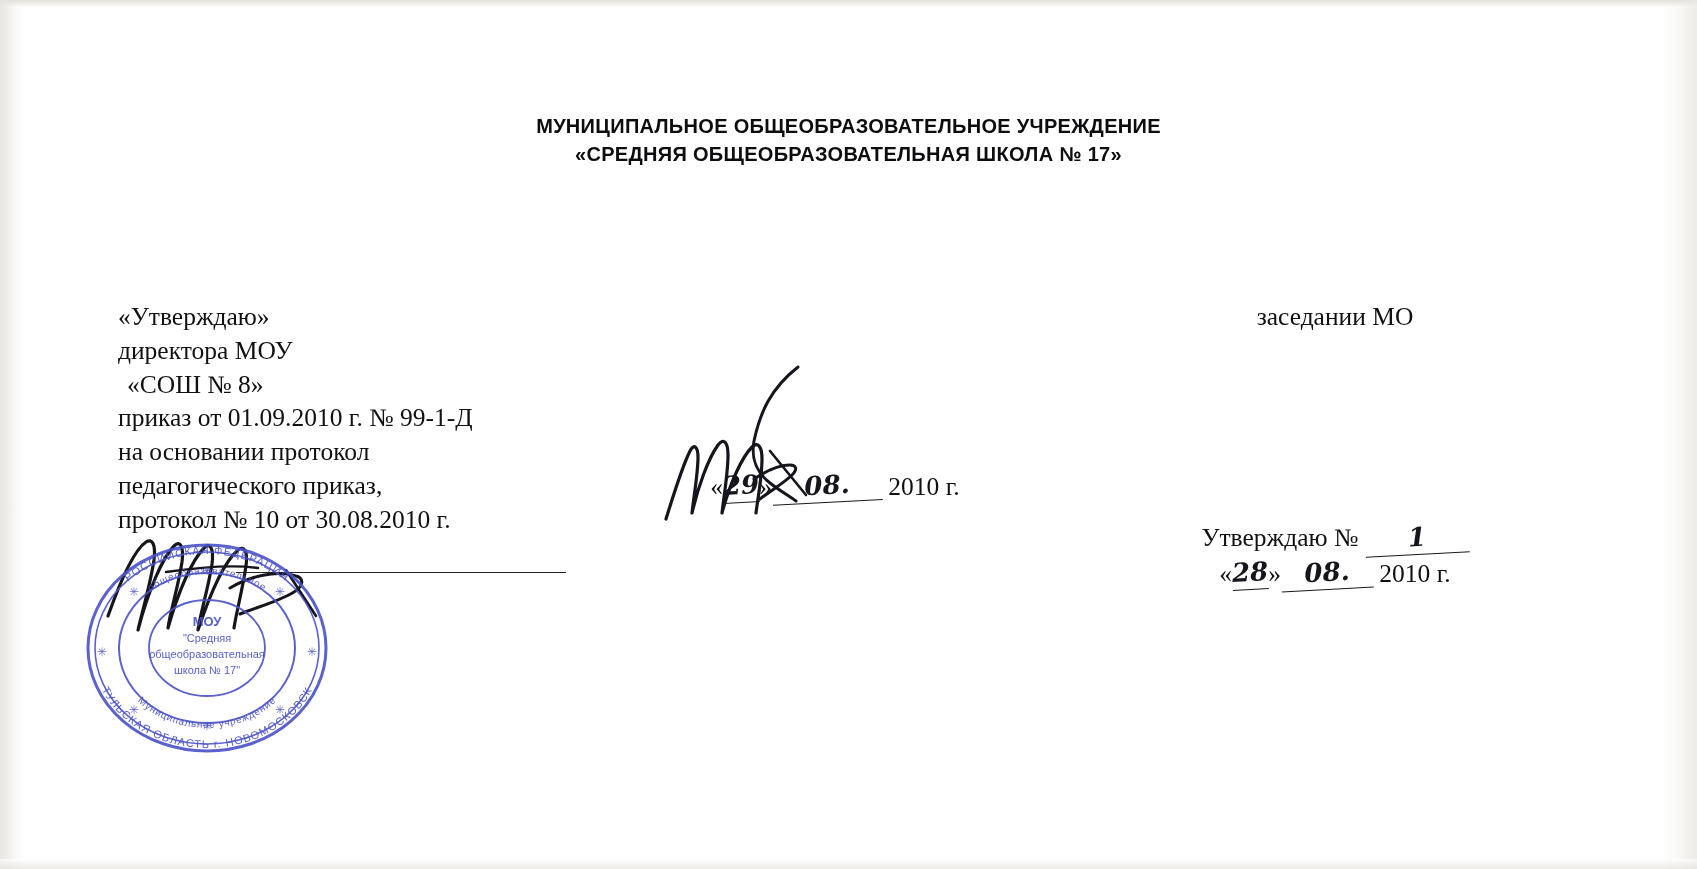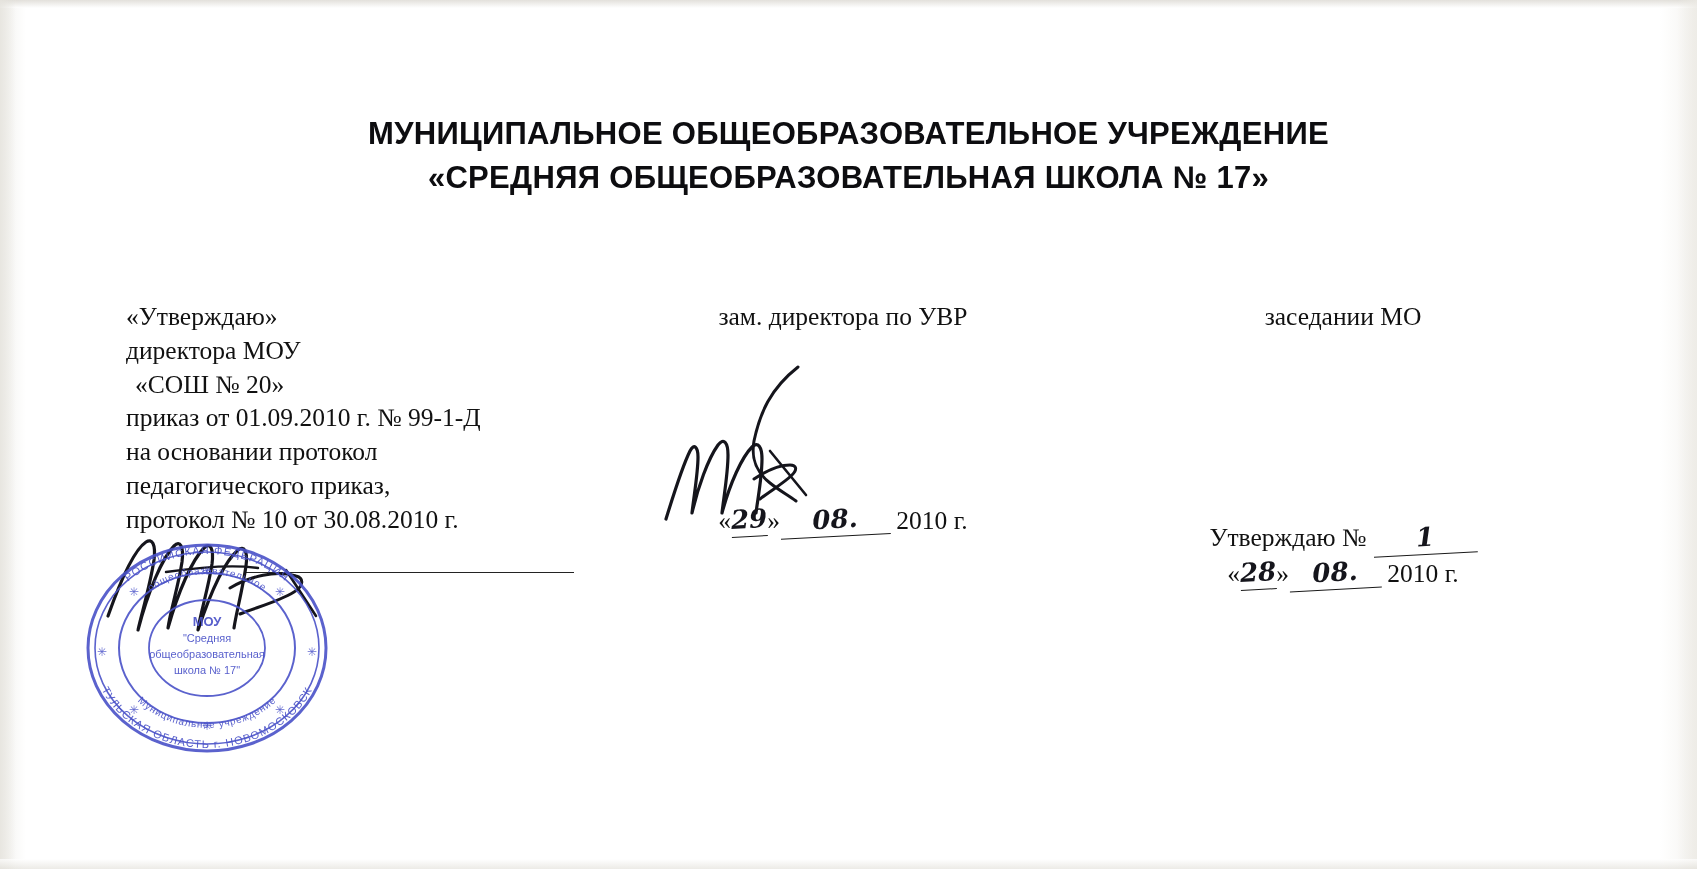--- a/index.html
+++ b/index.html
@@ -55,32 +55,32 @@
 
   
   .doc-header {
     position: absolute;
     left: 0;
     right: 0;
     top: 112px;
     text-align: center;
     font-family: "Liberation Sans", "DejaVu Sans", sans-serif;
     font-weight: bold;
-    font-size: 31px;
+    font-size: 20px;
     letter-spacing: .3px;
     line-height: 1.42;
     color: #0d0d10;
   }
   .doc-header .line1 { display: block; }
   .doc-header .line2 { display: block; }
 
   
   .columns {
     position: absolute;
-    left: 8px;
+    left: 0;
     right: 0;
     top: 300px;
     height: 430px;
   }
 
   .col {
     position: absolute;
     font-size: 25.5px;
     line-height: 1.325;
   }
@@ -168,30 +168,29 @@
   <div class="doc-header">
     <span class="line1">МУНИЦИПАЛЬНОЕ ОБЩЕОБРАЗОВАТЕЛЬНОЕ УЧРЕЖДЕНИЕ</span>
     <span class="line2">«СРЕДНЯЯ ОБЩЕОБРАЗОВАТЕЛЬНАЯ ШКОЛА № 17»</span>
   </div>
 
   <div class="columns">
 
     <div class="col col-approve">
       <p>«Утверждаю»</p>
       <p>директора МОУ</p>
-      <p class="indent-1">«СОШ № 20»</p>
+      <p class="indent-1">«СОШ № 8»</p>
       <p>приказ от 01.09.2010 г. № 99-1-Д</p>
       <p>на основании протокол</p>
       <p>педагогического приказ,</p>
       <p>протокол № 10  от 30.08.2010 г.</p>
       <div class="sign-rule"></div>
     </div>
 
     <div class="col col-agreed">
-      <p>зам. директора по УВР</p>
       <div class="sig-gap-agreed"></div>
       <p class="date-line">
         <span>«</span><span class="ul ul-sm hand">29</span><span>»</span><span class="ul ul-lg hand">08.</span>
         <span>2010 г.</span>
       </p>
     </div>
 
     <div class="col col-review">
       <p>заседании МО</p>
       <div class="sig-gap-review"></div>

